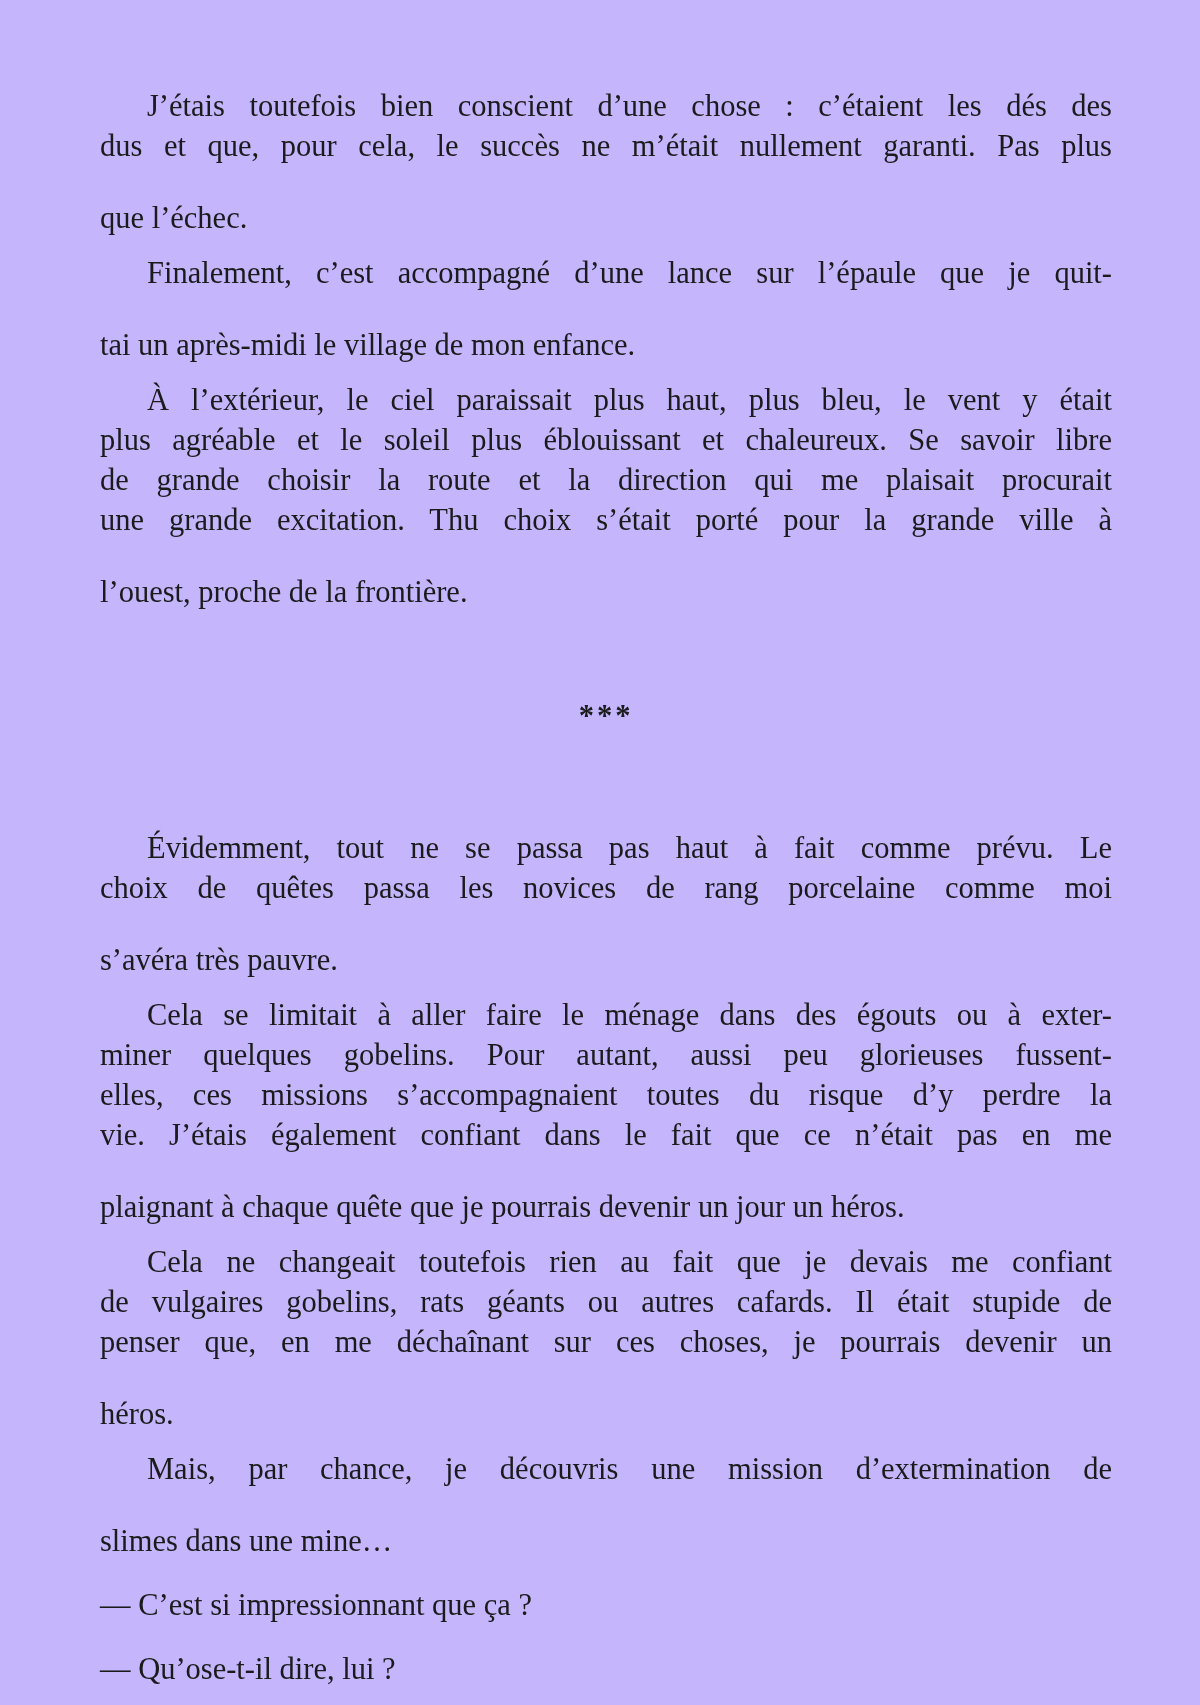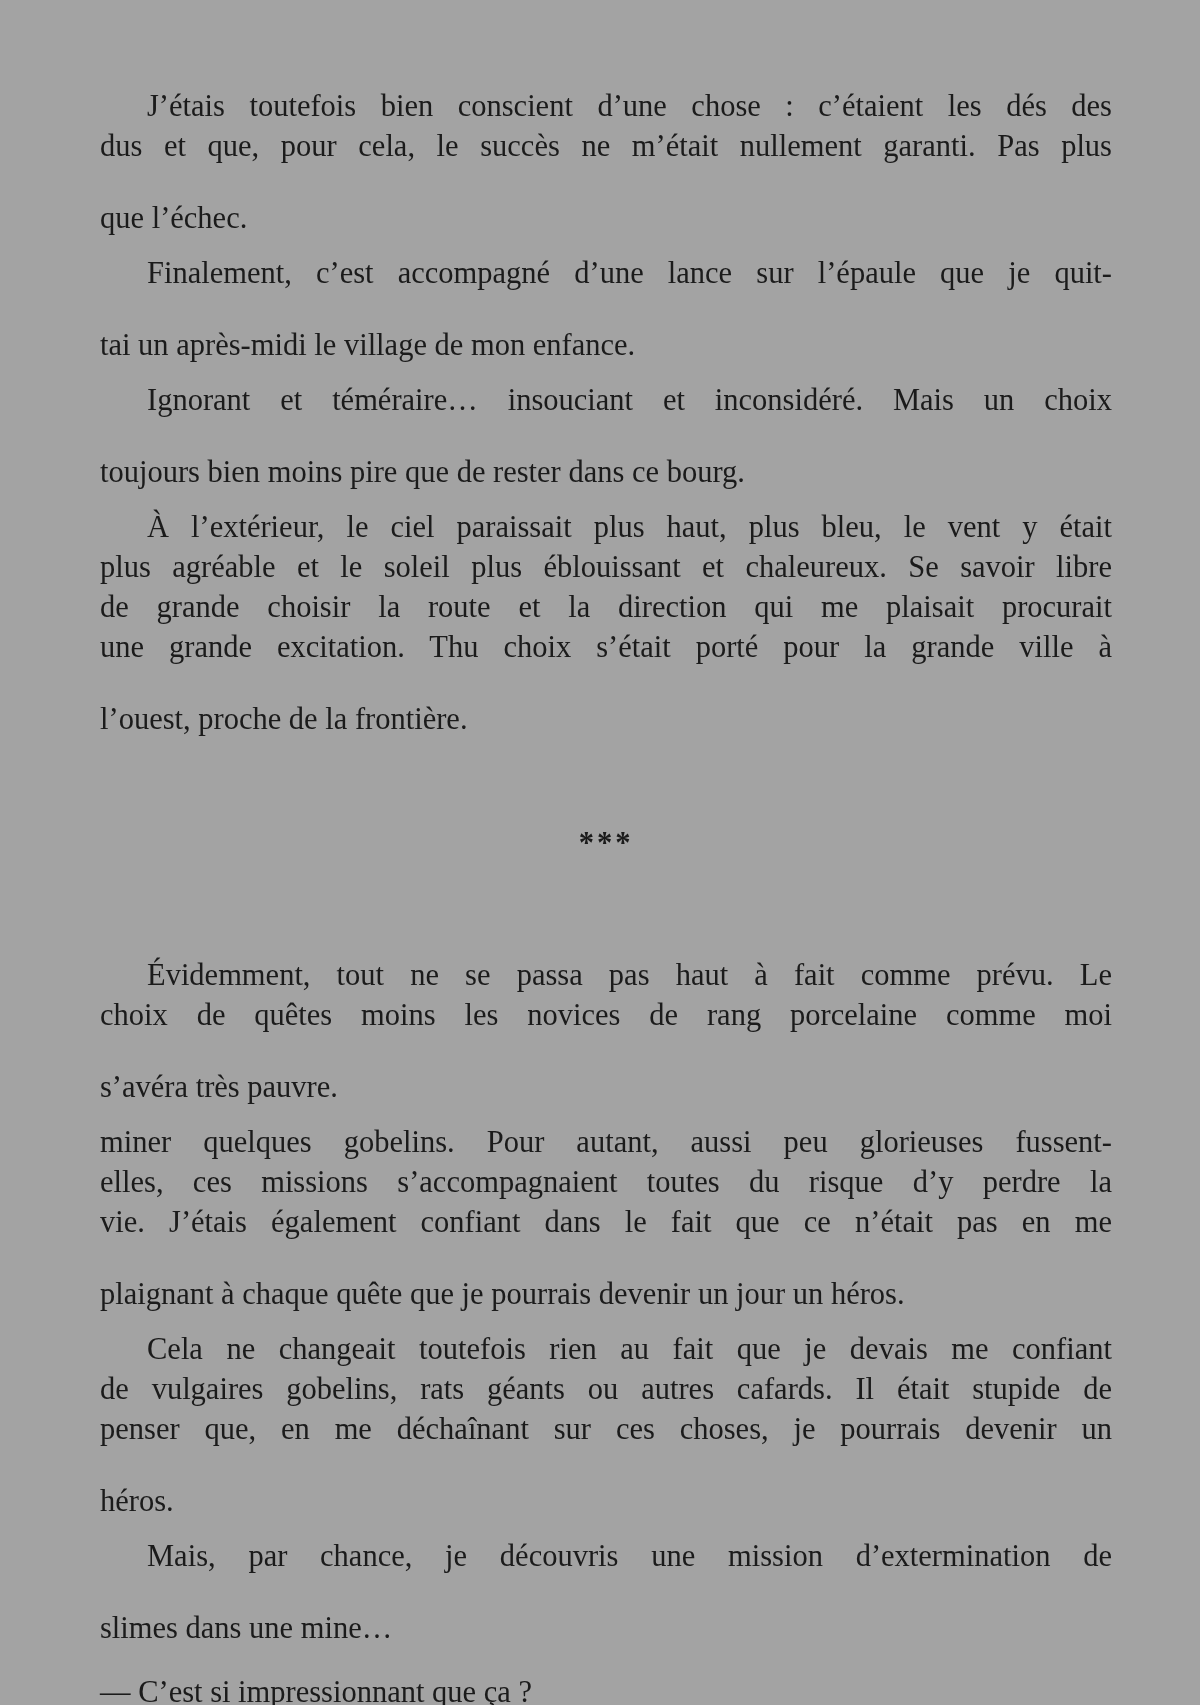--- a/index.html
+++ b/index.html
@@ -4,21 +4,21 @@
 <style>
   html, body {
     margin: 0;
     padding: 0;
     background: #ffffff;
   }
   .page {
     position: relative;
     width: 1200px;
     height: 1705px;
-    background: #a3a3a3;
+    background: #c4b5fd;
     overflow: hidden;
   }
   .text-column {
     position: absolute;
     left: 100px;
     top: 0;
     width: 1012px;
     padding-top: 86px;
     color: #1b1b1b;
     font-family: "Liberation Serif", "DejaVu Serif", serif;
@@ -63,42 +63,39 @@
       <span class="line first">J’étais toutefois bien conscient d’une chose : c’étaient les dés des</span>
       <span class="line">dus et que, pour cela, le succès ne m’était nullement garanti. Pas plus</span>
       <span class="line last">que l’échec.</span>
     </p>
 
     <p class="para">
       <span class="line first">Finalement, c’est accompagné d’une lance sur l’épaule que je quit-</span>
       <span class="line last">tai un après-midi le village de mon enfance.</span>
     </p>
 
-    <p class="para">
-      <span class="line first">Ignorant et téméraire… insouciant et inconsidéré. Mais un choix</span>
-      <span class="line last">toujours bien moins pire que de rester dans ce bourg.</span>
-    </p>
 
     <p class="para">
       <span class="line first">À l’extérieur, le ciel paraissait plus haut, plus bleu, le vent y était</span>
       <span class="line">plus agréable et le soleil plus éblouissant et chaleureux. Se savoir libre</span>
       <span class="line">de grande choisir la route et la direction qui me plaisait procurait</span>
       <span class="line">une grande excitation. Thu choix s’était porté pour la grande ville à</span>
       <span class="line last">l’ouest, proche de la frontière.</span>
     </p>
 
     <div class="sep">***</div>
 
     <p class="para">
       <span class="line first">Évidemment, tout ne se passa pas haut à fait comme prévu. Le</span>
-      <span class="line">choix de quêtes moins les novices de rang porcelaine comme moi</span>
+      <span class="line">choix de quêtes passa les novices de rang porcelaine comme moi</span>
       <span class="line last">s’avéra très pauvre.</span>
     </p>
 
     <p class="para">
+      <span class="line first">Cela se limitait à aller faire le ménage dans des égouts ou à exter-</span>
       <span class="line">miner quelques gobelins. Pour autant, aussi peu glorieuses fussent-</span>
       <span class="line">elles, ces missions s’accompagnaient toutes du risque d’y perdre la</span>
       <span class="line">vie. J’étais également confiant dans le fait que ce n’était pas en me</span>
       <span class="line last">plaignant à chaque quête que je pourrais devenir un jour un héros.</span>
     </p>
 
     <p class="para">
       <span class="line first">Cela ne changeait toutefois rien au fait que je devais me confiant</span>
       <span class="line">de vulgaires gobelins, rats géants ou autres cafards. Il était stupide de</span>
       <span class="line">penser que, en me déchaînant sur ces choses, je pourrais devenir un</span>

